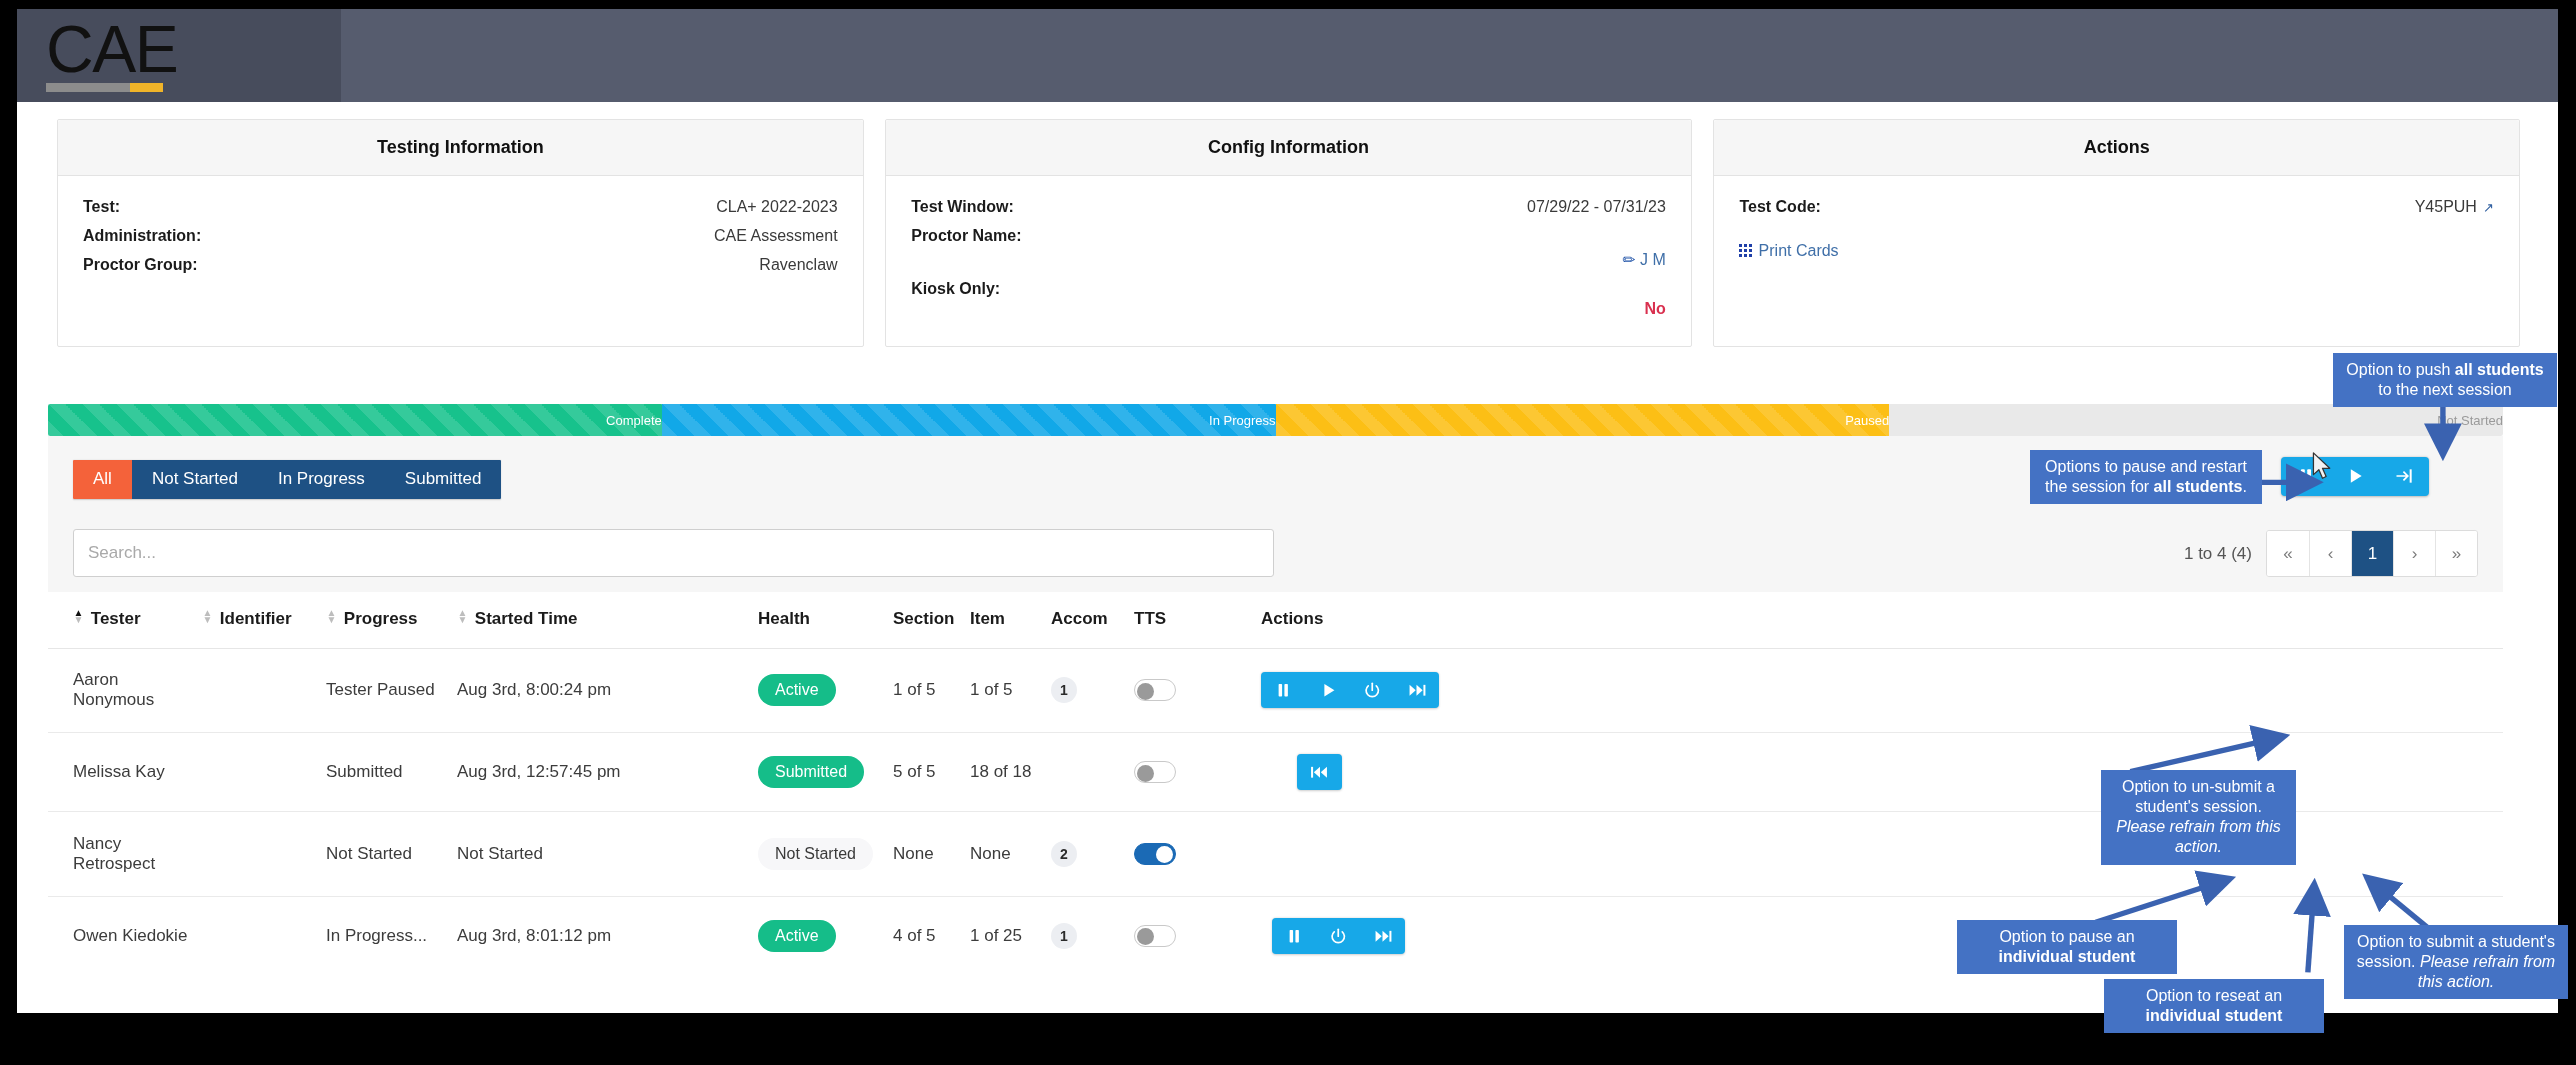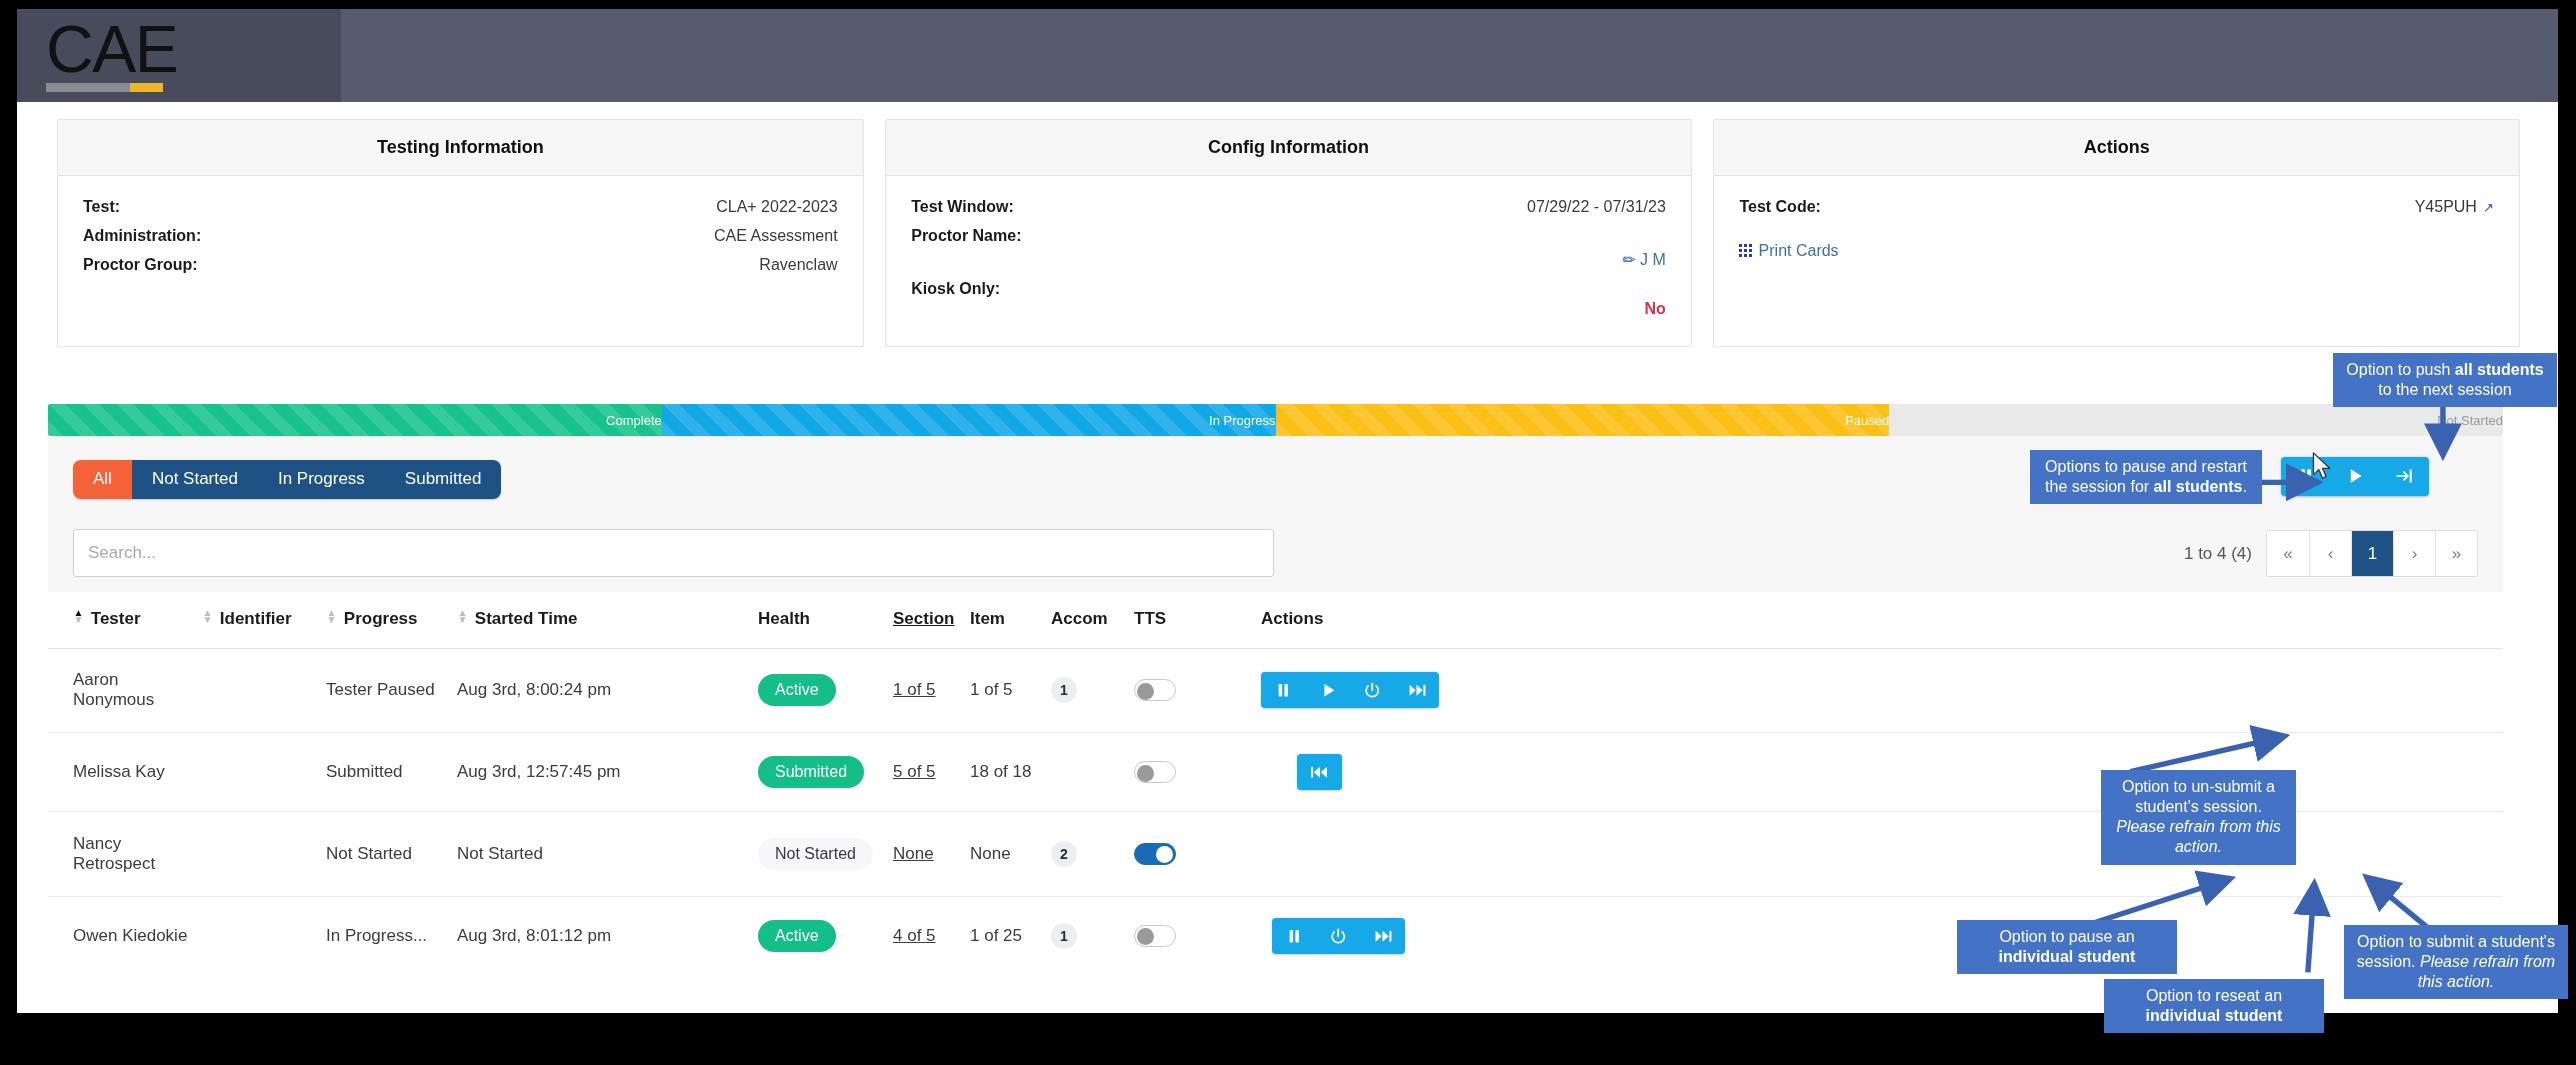--- a/index.html
+++ b/index.html
@@ -140,21 +140,21 @@
   .toolrow {
     position: absolute;
     left: 48px; top: 436px;
     width: 2455px; height: 85px;
     background: #f6f6f6;
   }
   .filters {
     position: absolute;
     left: 25px; top: 24px;
     display: flex;
-    border-radius: 8px;
+    border-radius: 1px;
     overflow: hidden;
     box-shadow: 0 0.8px 1.5px rgba(0,0,0,.18);
   }
   .filter-btn {
     background: #1e5184;
     color: #fff;
     font-size: 17px;
     padding: 9.3px 20px;
     border: none;
     cursor: pointer;
@@ -262,21 +262,21 @@
   .sortarrow i { display: block; font-style: normal; }
   .sortarrow .up { color: #bdbdbd; }
   .sortarrow .dn { color: #bdbdbd; }
   .sortarrow.asc .up { color: #111; }
 
   .c-tester   { width: 154px; padding-left: 25px !important; }
   .c-id       { width: 124px; }
   .c-prog     { width: 131px; }
   .c-start    { width: 301px; }
   .c-health   { width: 135px; }
-  .c-section  { width: 77px; text-decoration: underline; }
+  .c-section  { width: 77px; }
   .c-item     { width: 81px; }
   .c-accom    { width: 83px; }
   .c-tts      { width: 127px; }
   .c-actions  { }
 
   .txt-paused  { color: #f0a33c; }
   .txt-submit  { color: #3fbf91; }
   .txt-none    { color: #b4b4b4; }
   .txt-prog    { color: #4f8fd4; }
 

